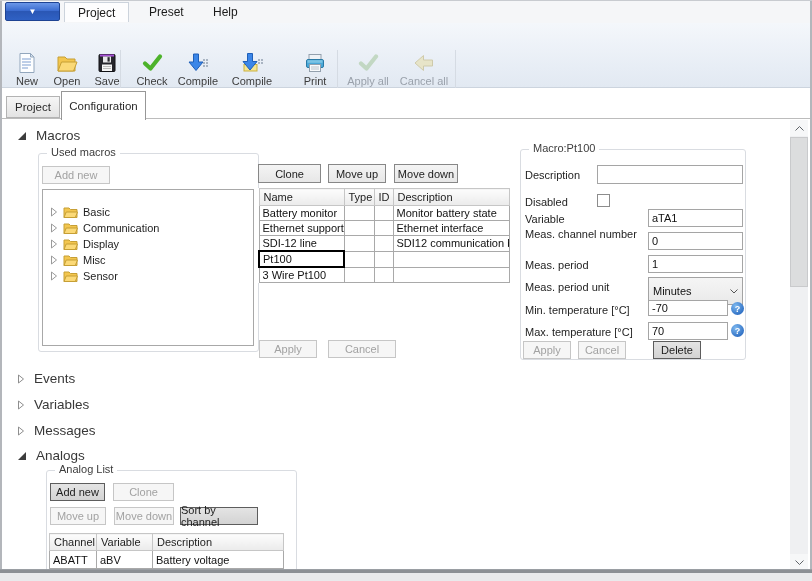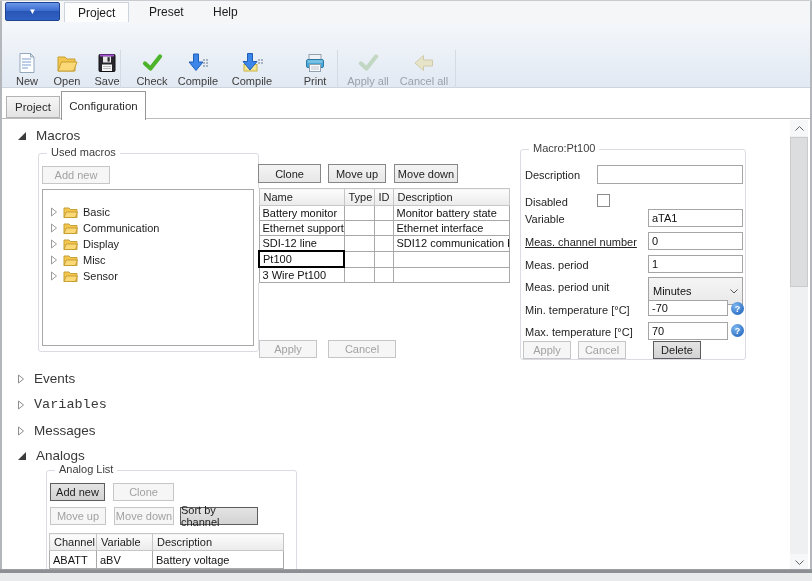--- a/index.html
+++ b/index.html
@@ -334,21 +334,21 @@
 
   <div class="abs groupbox" style="left:520px;top:149px;width:226px;height:211px;text-decoration:underline;">
     <span class="gb-label">Macro:Pt100</span>
   </div>
   <div class="abs flabel" style="left:525px;top:169px;">Description</div>
   <input class="abs tinput" style="left: 597px; top: 165px; width: 146px; height: 19px;" value="">
   <div class="abs flabel" style="left:525px;top:196px;">Disabled</div>
   <div class="abs cb" style="left:597px;top:194px;"></div>
   <div class="abs flabel" style="left:525px;top:213px;">Variable</div>
   <input class="abs tinput" style="left: 648px; top: 209px; width: 95px; height: 18px;" value="aTA1">
-  <div class="abs flabel" style="left:525px;top:236px;text-decoration:underline;">Meas. channel number</div>
+  <div class="abs flabel" style="left:525px;top:228px;">Meas. channel number</div>
   <input class="abs tinput" style="left: 648px; top: 232px; width: 95px; height: 18px;" value="0">
   <div class="abs flabel" style="left:525px;top:259px;">Meas. period</div>
   <input class="abs tinput" style="left: 648px; top: 255px; width: 95px; height: 18px;" value="1">
   <div class="abs flabel" style="left:525px;top:281px;">Meas. period unit</div>
   <div class="abs dropdown" style="left:648px;top:277px;width:95px;height:28px;">
     <span>Minutes</span>
     <svg width="8" height="5" viewBox="0 0 8 5">
         <path d="M0.5 0.5 L4 4 L7.5 0.5" stroke="#555" fill="none"></path>
       </svg>
   </div>
@@ -365,21 +365,21 @@
   <div class="abs btn dis" style="left:523px;top:341px;width:48px;height:18px;">Apply</div>
   <div class="abs btn dis" style="left:578px;top:341px;width:48px;height:18px;">Cancel</div>
   <div class="abs btn dark" style="left:653px;top:341px;width:48px;height:18px;">Delete</div>
 
   <div class="abs section-h" style="left:17px;top:371px;">
     <svg width="8" height="10" viewBox="0 0 8 10">
         <path d="M1.5 1 L6.5 5 L1.5 9 Z" fill="#fff" stroke="#8e8e8e"></path>
       </svg>
     <span>Events</span>
   </div>
-  <div class="abs section-h" style="left:17px;top:397px;font-family:Liberation Mono, monospace;">
+  <div class="abs section-h" style="left:17px;top:397px;">
     <svg width="8" height="10" viewBox="0 0 8 10">
         <path d="M1.5 1 L6.5 5 L1.5 9 Z" fill="#fff" stroke="#8e8e8e"></path>
       </svg>
     <span>Variables</span>
   </div>
   <div class="abs section-h" style="left:17px;top:423px;">
     <svg width="8" height="10" viewBox="0 0 8 10">
         <path d="M1.5 1 L6.5 5 L1.5 9 Z" fill="#fff" stroke="#8e8e8e"></path>
       </svg>
     <span>Messages</span>

